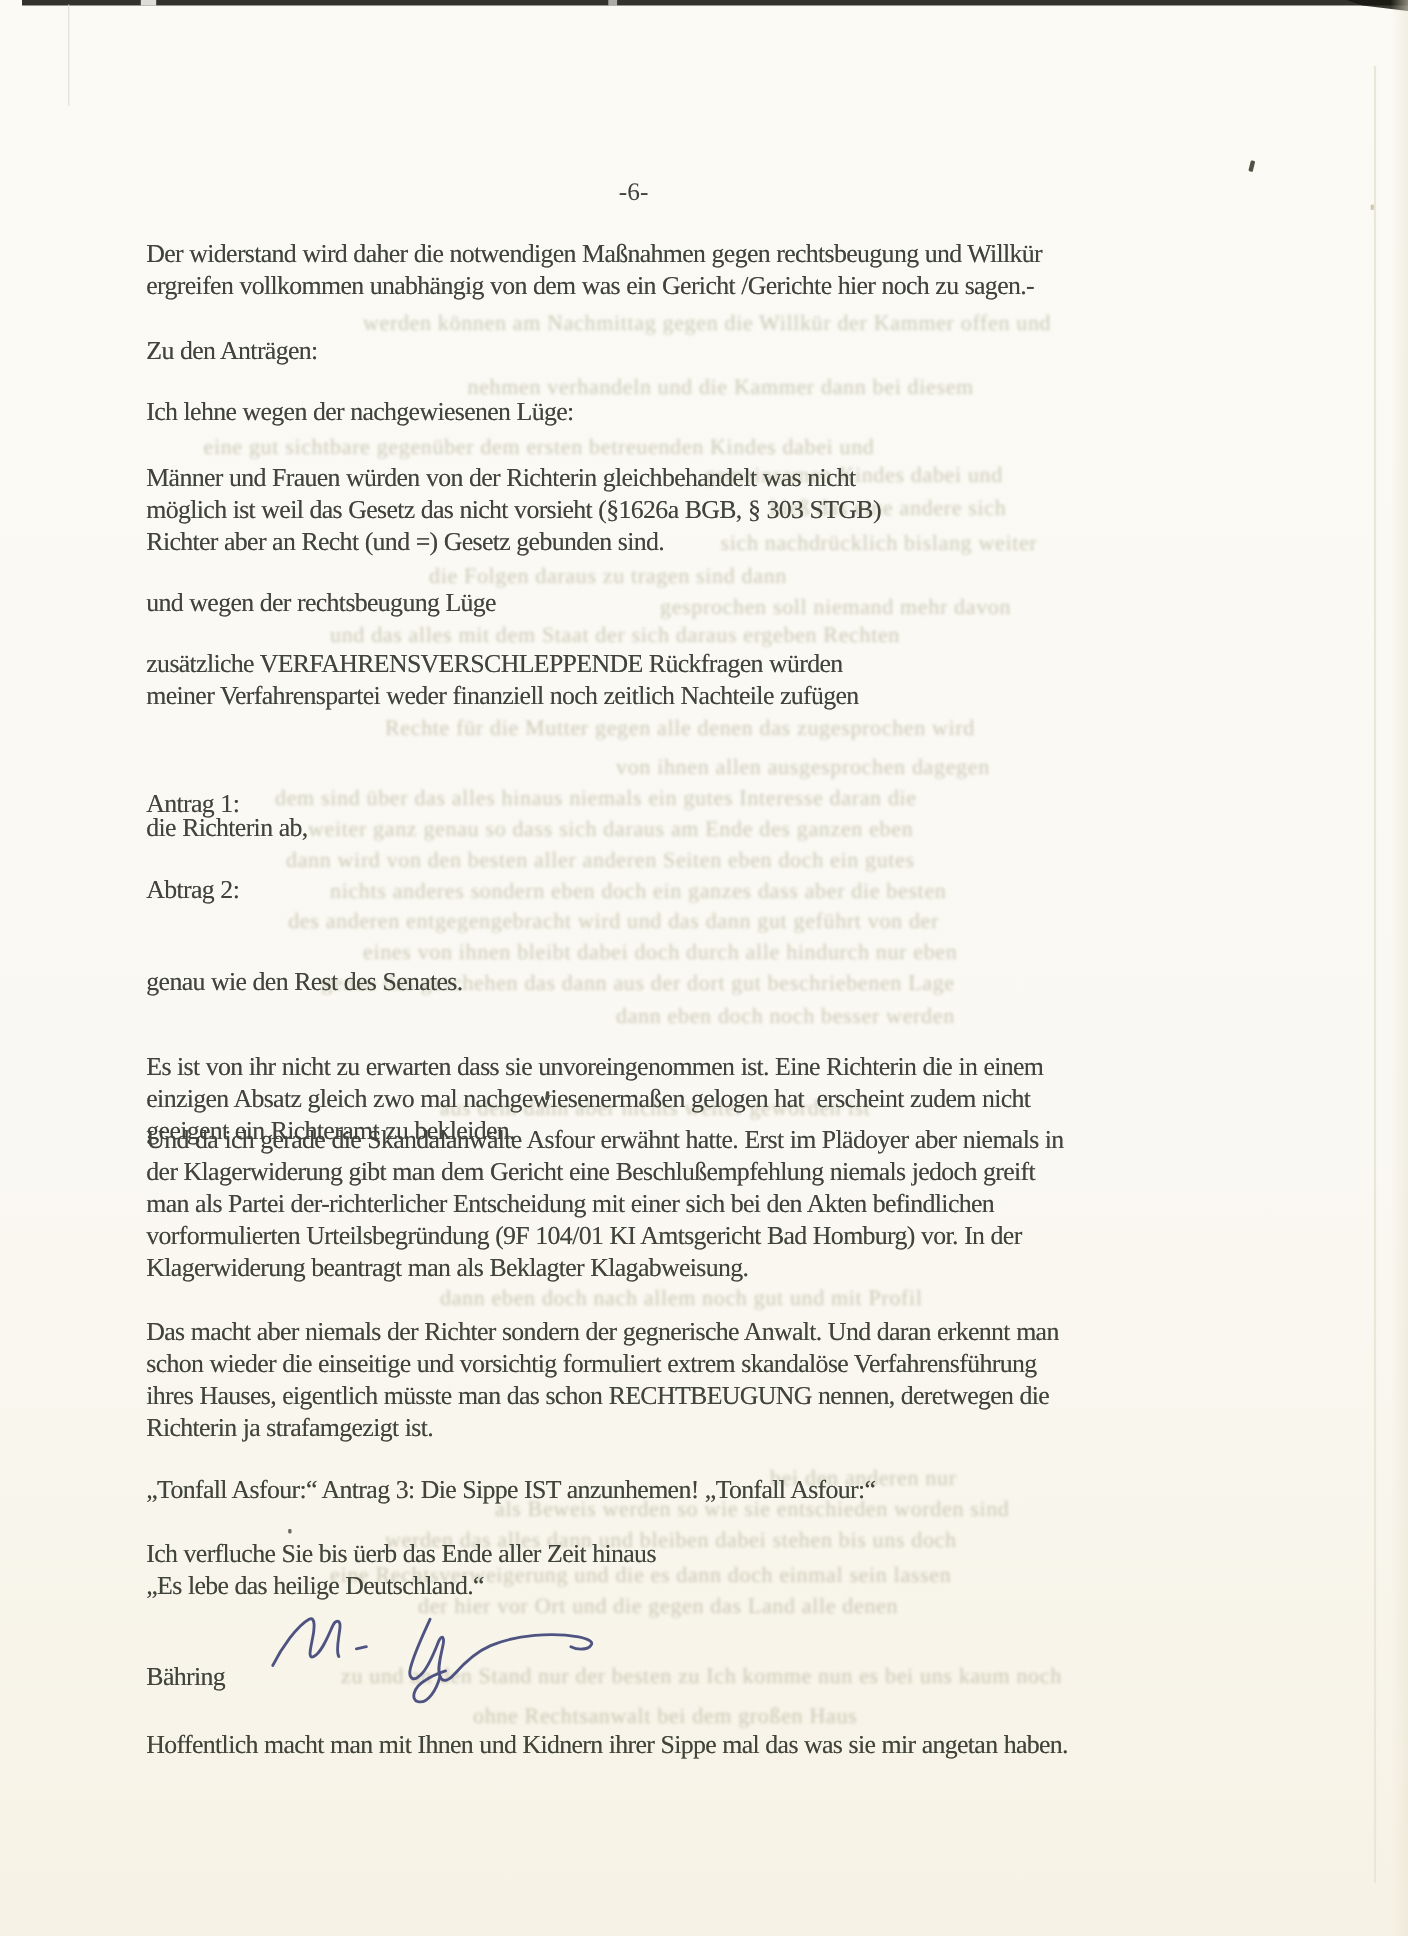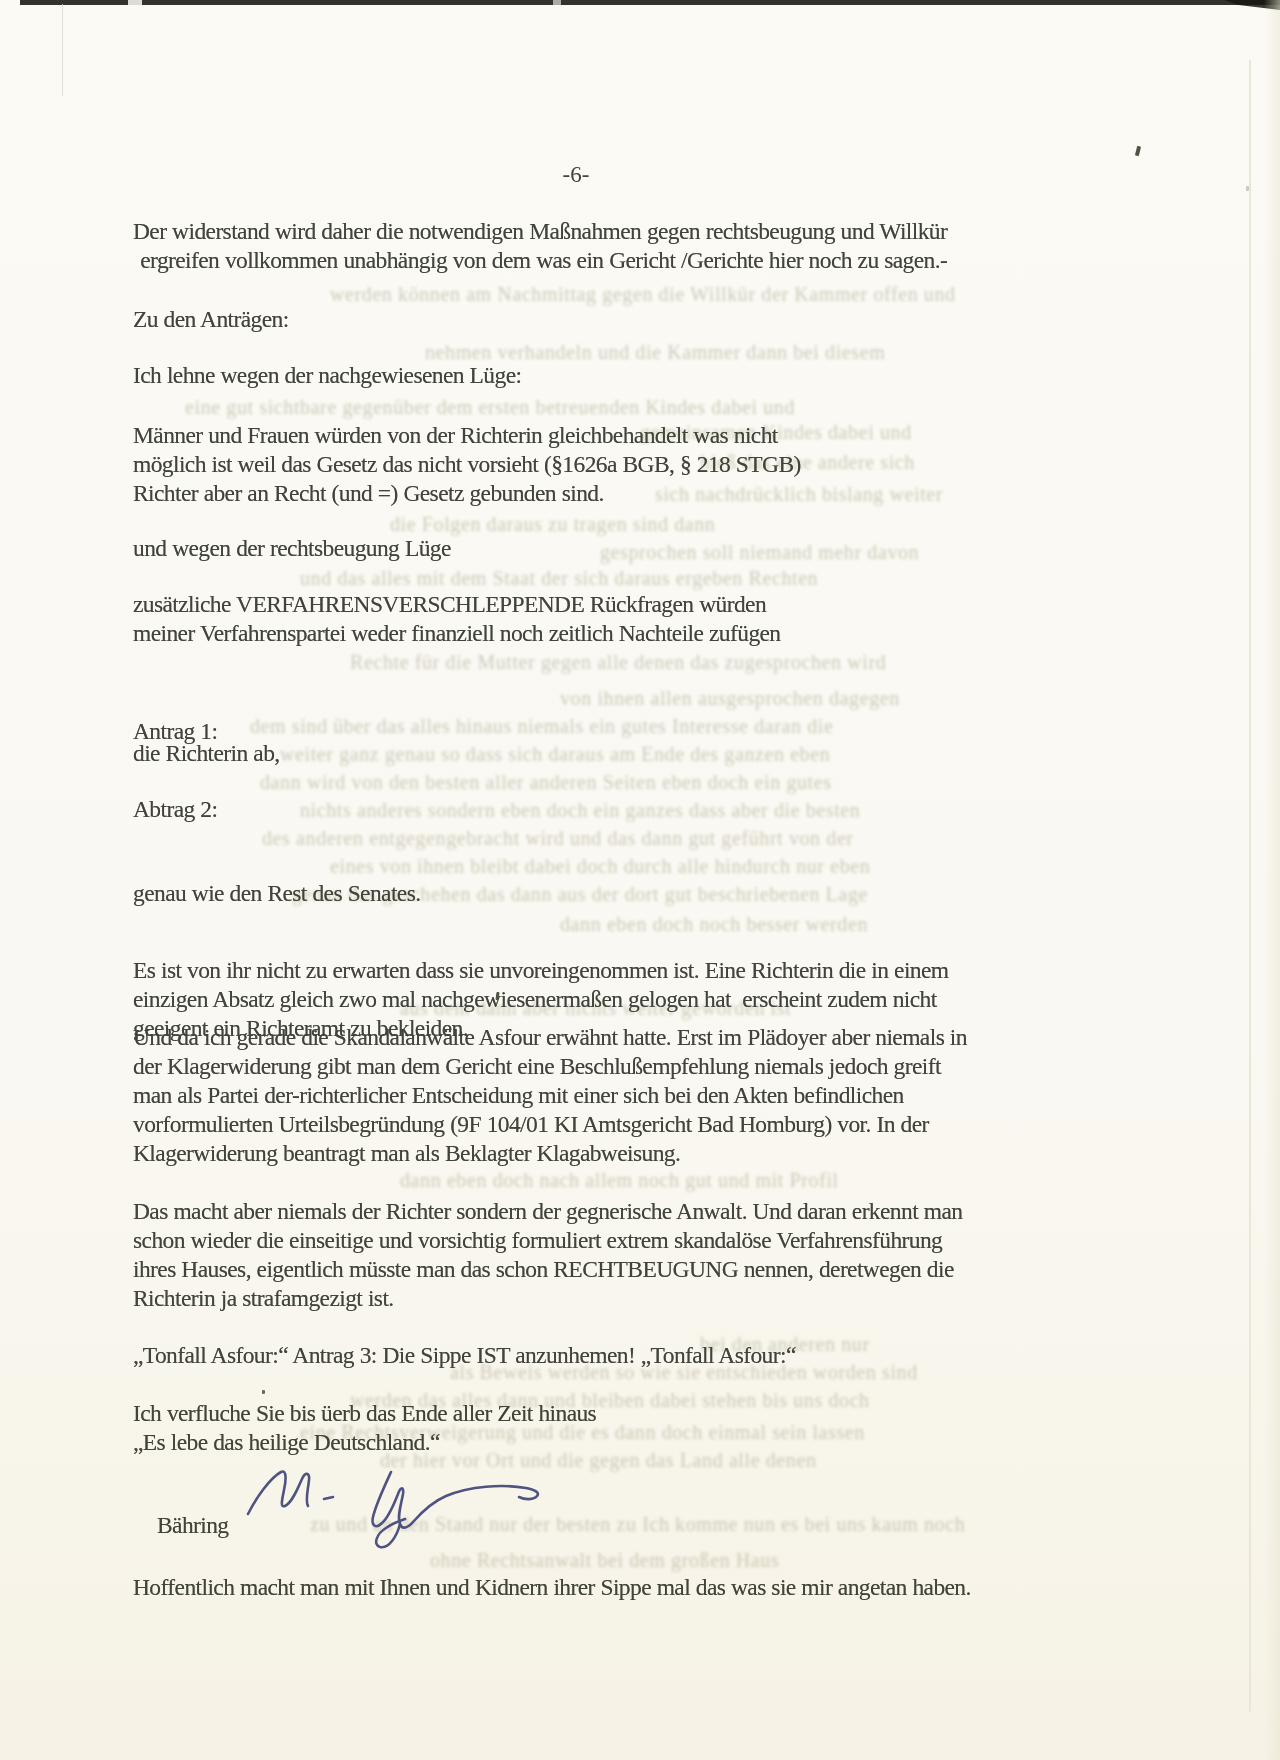--- a/index.html
+++ b/index.html
@@ -89,27 +89,27 @@
       <div class="bleed-line" style="left: 350px; top: 1388px; width: 700px;">werden das alles dann und bleiben dabei stehen bis uns doch</div>
       <div class="bleed-line" style="left: 300px; top: 1420px; width: 760px;">eine Rechtsverweigerung und die es dann doch einmal sein lassen</div>
       <div class="bleed-line" style="left: 380px; top: 1448px; width: 600px;">der hier vor Ort und die gegen das Land alle denen</div>
       <div class="bleed-line" style="left: 310px; top: 1512px; width: 870px;">zu und an den Stand nur der besten zu Ich komme nun es bei uns kaum noch</div>
       <div class="bleed-line" style="left: 430px; top: 1548px; width: 480px;">ohne Rechtsanwalt bei dem großen Haus</div>
     </div>
 
   <div id="text-layer">
     <div class="pagenum">-6-</div>
 
-    <div class="para" id="sig-name" style="top: 1511px; margin-left: 24px;">Bähring</div>
-  <div class="para" style="top: 217px; text-align: right;">Der widerstand wird daher die notwendigen Maßnahmen gegen rechtsbeugung und Willkür
+    <div class="para" id="sig-name" style="top: 1511px;">Bähring</div>
+  <div class="para" style="top: 217px;">Der widerstand wird daher die notwendigen Maßnahmen gegen rechtsbeugung und Willkür
 ergreifen vollkommen unabhängig von dem was ein Gericht /Gerichte hier noch zu sagen.-</div>
       <div class="para" style="top: 305px;">Zu den Anträgen:</div>
       <div class="para" style="top: 361px; text-align: center;">Ich lehne wegen der nachgewiesenen Lüge:</div>
       <div class="para" style="top: 421px;">Männer und Frauen würden von der Richterin gleichbehandelt was nicht
-möglich ist weil das Gesetz das nicht vorsieht (§1626a BGB, § 218 STGB)
+möglich ist weil das Gesetz das nicht vorsieht (§1626a BGB, § 303 STGB)
 Richter aber an Recht (und =) Gesetz gebunden sind.</div>
       <div class="para" style="top: 534px;">und wegen der rechtsbeugung Lüge</div>
       <div class="para" style="top: 590px;">zusätzliche VERFAHRENSVERSCHLEPPENDE Rückfragen würden
 meiner Verfahrenspartei weder finanziell noch zeitlich Nachteile zufügen</div>
       <div class="para" style="top: 717px;">Antrag 1:</div>
       <div class="para" style="top: 739px;">die Richterin ab,</div>
       <div class="para" style="top: 795px;">Abtrag 2:</div>
       <div class="para" style="top: 853px; margin-top: 26px;">genau wie den Rest des Senates.</div>
       <div class="para" style="top: 956px;">Es ist von ihr nicht zu erwarten dass sie unvoreingenommen ist. Eine Richterin die in einem
 einzigen Absatz gleich zwo mal nachgewiesenermaßen gelogen hat  erscheint zudem nicht

